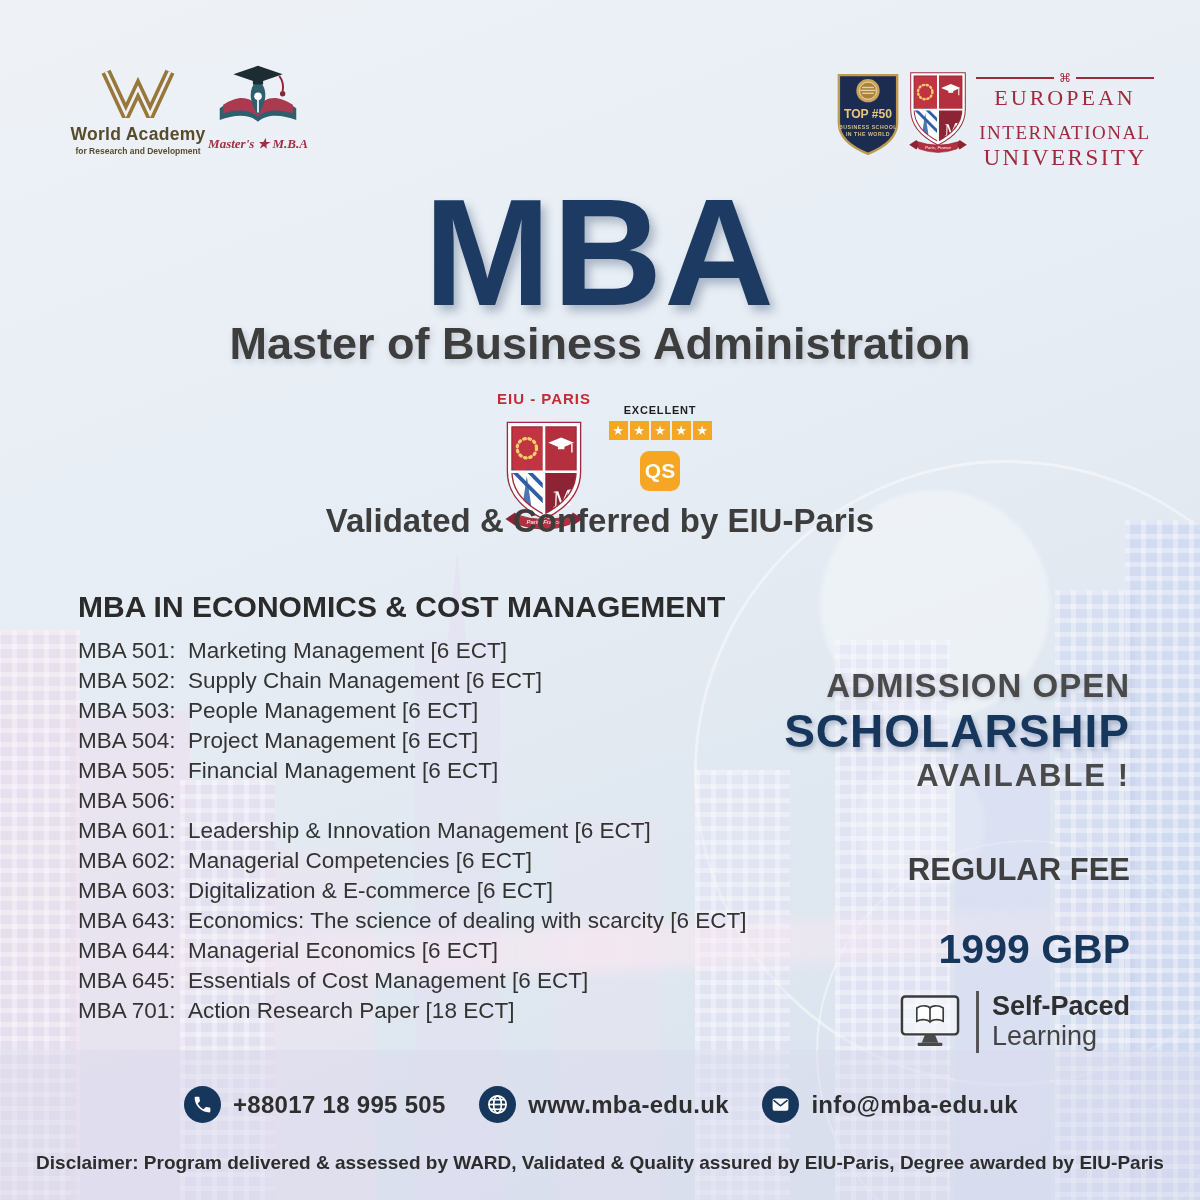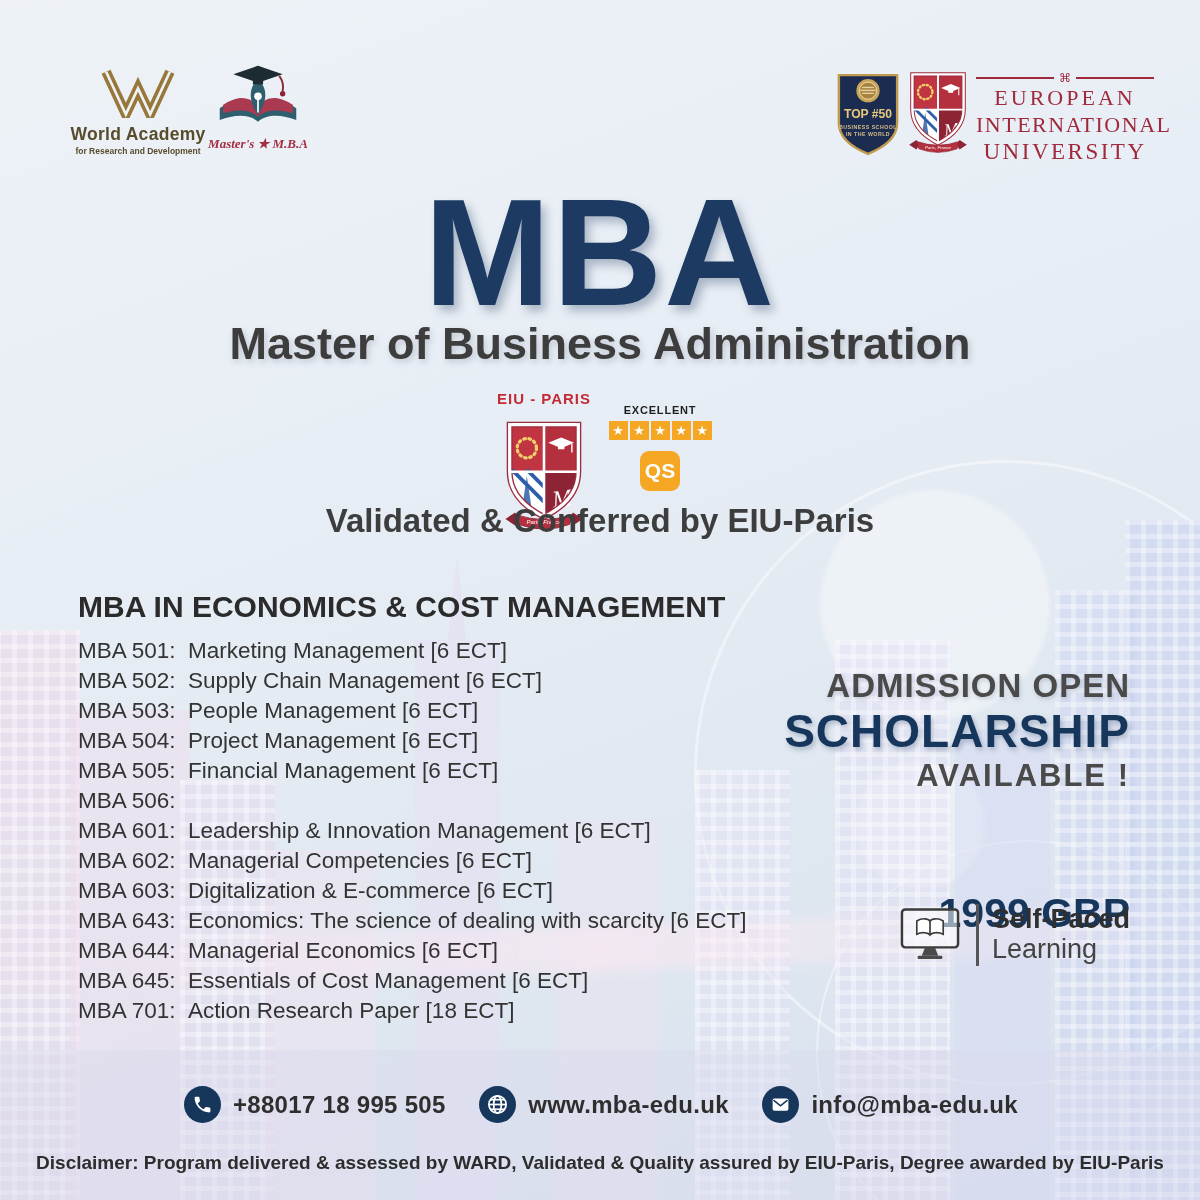--- a/index.html
+++ b/index.html
@@ -28,21 +28,21 @@
   .mmba-text{font-family:"Liberation Serif",serif;font-style:italic;font-weight:bold;
       font-size:13px;color:#a42e44;margin-top:0px;}
   .top50{left:834px;top:70px;}
   .eiu-mark{left:906px;top:68px;}
   .eiu-text{left:976px;top:72px;width:178px;color:#a02a3c;
       font-family:"Liberation Serif",serif;text-align:center;}
   .eiu-orn{display:flex;align-items:center;gap:5px;margin-bottom:1px;}
   .eiu-orn .rule{flex:1;height:1.5px;background:#a02a3c;}
   .eiu-orn .glyph{font-family:"DejaVu Sans",sans-serif;font-size:12px;line-height:1;}
   .eiu-l1{font-size:22px;letter-spacing:3px;}
-  .eiu-l2{font-size:22px;letter-spacing:1.5px;margin-top:1px;}
+  .eiu-l2{font-size:19px;letter-spacing:1.5px;margin-top:11px;}
   .eiu-l3{font-size:23px;letter-spacing:2.5px;margin-top:1px;}
   
   .mba-title{top:176px;left:0;width:100%;text-align:center;font-size:152px;line-height:1;
       font-weight:bold;color:#1d3a63;letter-spacing:2px;
       text-shadow:5px 6px 10px rgba(90,110,140,.45);}
   .mba-sub{top:318px;left:0;width:100%;text-align:center;font-size:45px;font-weight:bold;
       color:#3d3d3d;text-shadow:2px 3px 6px rgba(120,130,150,.35);}
   
   .crest-center{left:492px;top:390px;width:104px;text-align:center;}
   .crest-title{font-size:15px;font-weight:bold;color:#c42b35;letter-spacing:1px;margin-bottom:9px;}
@@ -62,21 +62,21 @@
   .c-title{flex:1;}
   
   .promo{right:70px;top:650px;text-align:right;color:#4a4a4a;}
   .adm{font-size:33px;font-weight:bold;letter-spacing:1px;text-shadow:1px 2px 4px rgba(120,130,150,.35);margin-top:17px;}
   .sch{font-size:46px;font-weight:bold;color:#16365c;letter-spacing:1px;line-height:1.15;
       text-shadow:2px 3px 5px rgba(90,110,140,.4);}
   .avl{font-size:31px;font-weight:bold;letter-spacing:2px;}
   .fee{right:70px;top:852px;text-align:right;}
   .fee-label{font-size:31px;font-weight:bold;color:#3f3f3f;}
   .fee-value{font-size:41px;font-weight:bold;color:#16365c;line-height:1.05;margin-top:40px;}
-  .selfpaced{right:70px;top:904px;display:flex;align-items:center;gap:13px;justify-content:center;}
+  .selfpaced{right:70px;top:991px;display:flex;align-items:center;gap:13px;justify-content:center;}
   .sp-div{width:3px;height:62px;background:#555;}
   .sp-l1{font-size:27px;font-weight:bold;color:#2f2f2f;line-height:1.1;}
   .sp-l2{font-size:27px;color:#444;line-height:1.1;}
   
   .contacts{left:184px;top:1086px;width:834px;display:flex;justify-content:space-between;align-items:center;}
   .contact{display:flex;align-items:center;gap:12px;}
   .cicon{width:37px;height:37px;border-radius:50%;background:#16365c;display:flex;
       align-items:center;justify-content:center;flex:0 0 37px;}
   .ctext{font-size:24px;font-weight:bold;color:#2e2e2e;letter-spacing:.3px;}
   .disclaimer{left:0;top:1152px;width:100%;text-align:center;font-size:19px;font-weight:bold;color:#2d2d2d;}
@@ -291,20 +291,21 @@
     </div>
   </div>
 
   <div class="z promo">
     <div class="adm">ADMISSION OPEN</div>
     <div class="sch">SCHOLARSHIP</div>
     <div class="avl">AVAILABLE !</div>
   </div>
 
   <div class="z fee">
+    <div class="fee-label">REGULAR FEE</div>
     <div class="fee-value">1999 GBP</div>
   </div>
 
   <div class="z selfpaced">
     <svg width="66" height="60" viewBox="0 0 80 70">
       <rect x="6" y="4" width="68" height="46" rx="4" fill="rgba(255,255,255,.55)" stroke="#3b3b3b" stroke-width="3"></rect>
       <path d="M24 18 C30 14 38 15 40 18 C42 15 50 14 56 18 V34 C50 31 42 32 40 35 C38 32 30 31 24 34 Z" fill="#fff" stroke="#3b3b3b" stroke-width="2"></path>
       <line x1="40" y1="18" x2="40" y2="35" stroke="#3b3b3b" stroke-width="2"></line>
       <path d="M34 50 L46 50 L50 60 L30 60 Z" fill="#4a4a4a"></path>
       <rect x="25" y="60" width="30" height="4" rx="1.5" fill="#4a4a4a"></rect>

